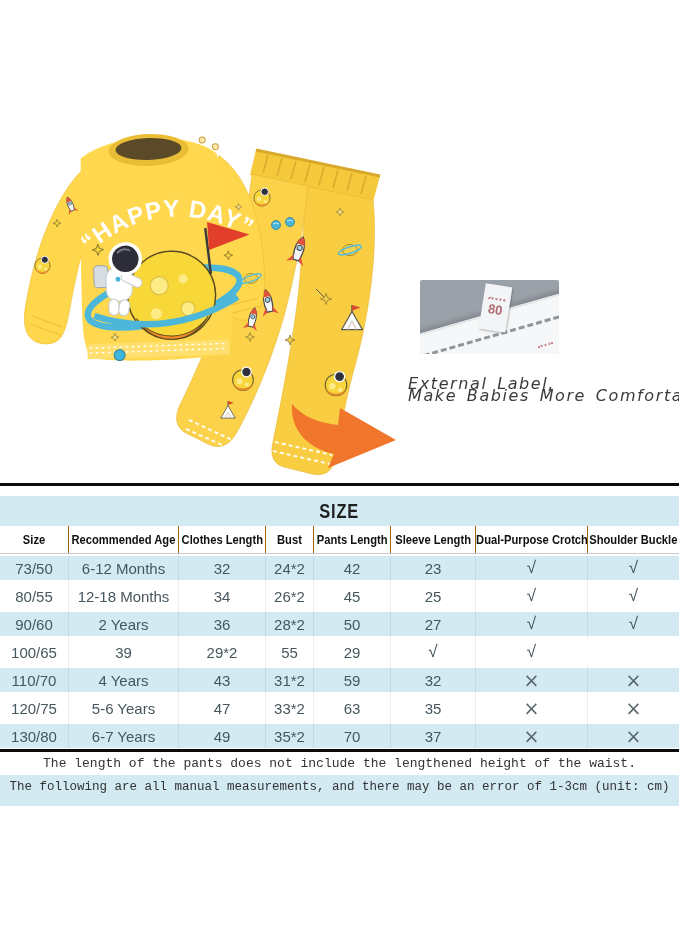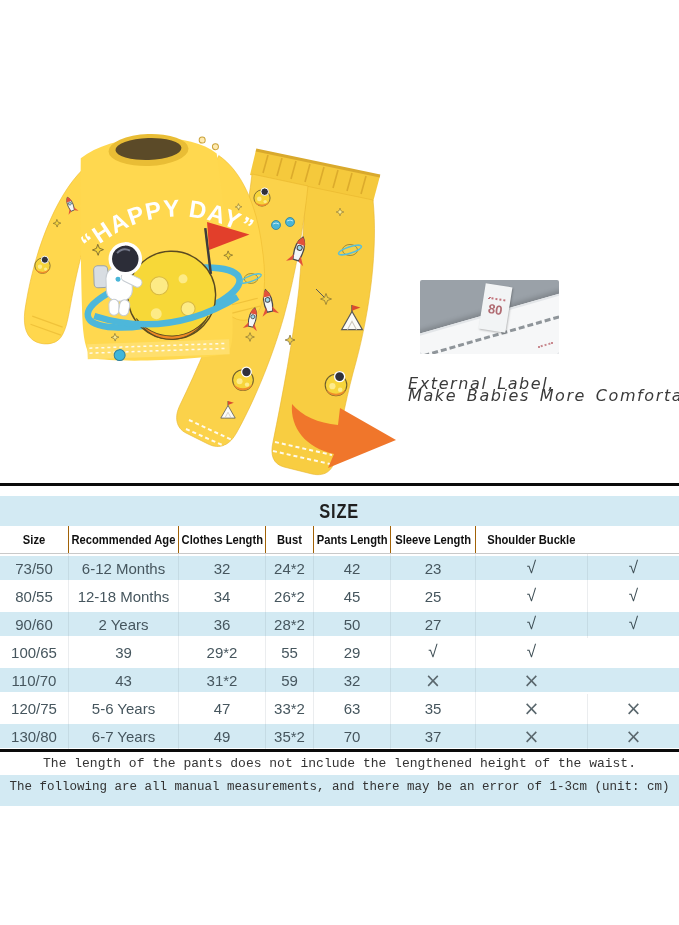--- a/index.html
+++ b/index.html
@@ -240,20 +240,23 @@
         </div>
         <div class="hcell c3">
           <span>Bust</span>
         </div>
         <div class="hcell c4">
           <span>Pants Length</span>
         </div>
         <div class="hcell c5">
           <span>Sleeve Length</span>
         </div>
+        <div class="hcell c6">
+          <span>Dual-Purpose Crotch</span>
+        </div>
         <div class="hcell c7">
           <span>Shoulder Buckle</span>
         </div>
       </div>
     <div id="tbody">
         <div class="trow stripe">
           <div class="tcell c0">73/50</div>
           <div class="tcell c1">6-12 Months</div>
           <div class="tcell c2">32</div>
           <div class="tcell c3">24*2</div>
@@ -286,20 +289,21 @@
           <div class="tcell c0">100/65</div>
           <div class="tcell c2">39</div>
           <div class="tcell c3">29*2</div>
           <div class="tcell c4">55</div>
           <div class="tcell c5">29</div>
           <div class="tcell c6 check">√</div>
           <div class="tcell c7 check">√</div>
         </div>
         <div class="trow stripe">
           <div class="tcell c0">110/70</div>
+          <div class="tcell c1">4 Years</div>
           <div class="tcell c2">43</div>
           <div class="tcell c3">31*2</div>
           <div class="tcell c4">59</div>
           <div class="tcell c5">32</div>
           <div class="tcell c6 cross">×</div>
           <div class="tcell c7 cross">×</div>
         </div>
         <div class="trow">
           <div class="tcell c0">120/75</div>
           <div class="tcell c1">5-6 Years</div>

